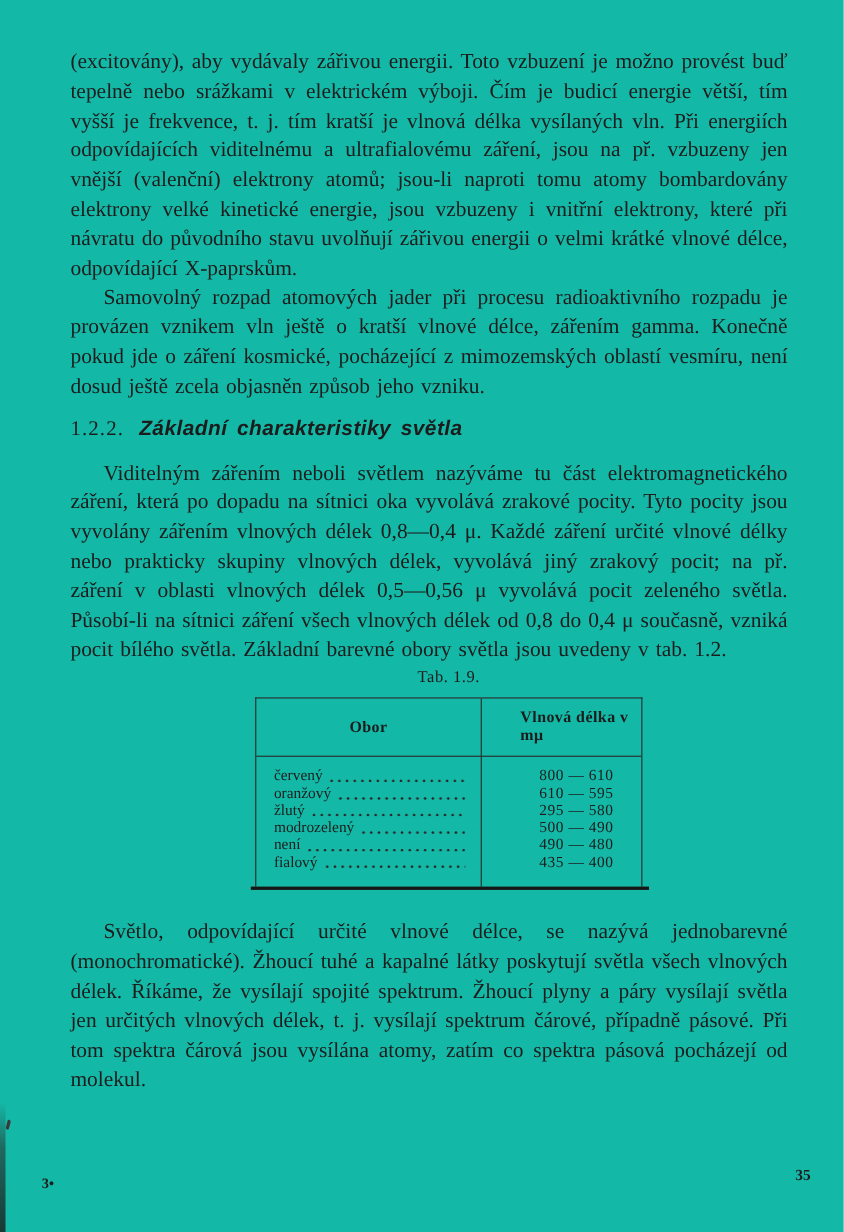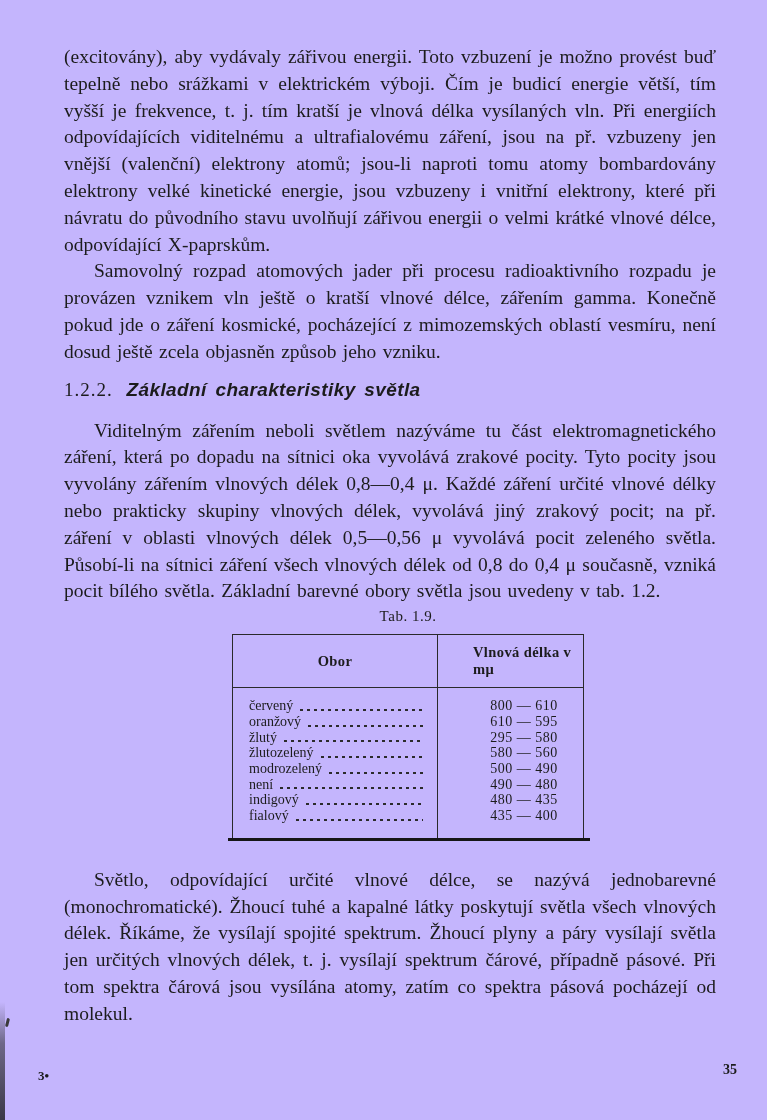--- a/index.html
+++ b/index.html
@@ -1,20 +1,20 @@
 <!DOCTYPE html>
 <html lang="cs"><head>
 <meta charset="utf-8">
 <style>
   html,body { margin:0; padding:0; background:#e9e9e9; }
   .page {
     position:relative;
     width:767px; height:1120px;
     margin:0 auto;
-    background:#c4b5fd;
+    background:#14b8a6;
     color:#1c1c1c;
     font-family:"Liberation Serif", serif;
     overflow:hidden;
   }
   .content {
     position:absolute;
     left:64px; top:44px; width:652px;
   }
   p.body {
     margin:0;
@@ -158,45 +158,31 @@
           </div>
           <div class="trow">
             <div class="td-left">
                 <span>žlutý</span>
                 <span class="dots"></span>
               </div>
             <div class="td-right">295 — 580</div>
           </div>
           <div class="trow">
             <div class="td-left">
-                <span>žlutozelený</span>
-                <span class="dots"></span>
-              </div>
-            <div class="td-right">580 — 560</div>
-          </div>
-          <div class="trow">
-            <div class="td-left">
                 <span>modrozelený</span>
                 <span class="dots"></span>
               </div>
             <div class="td-right">500 — 490</div>
           </div>
           <div class="trow">
             <div class="td-left">
                 <span>není</span>
                 <span class="dots"></span>
               </div>
             <div class="td-right">490 — 480</div>
-          </div>
-          <div class="trow">
-            <div class="td-left">
-                <span>indigový</span>
-                <span class="dots"></span>
-              </div>
-            <div class="td-right">480 — 435</div>
           </div>
           <div class="trow">
             <div class="td-left">
                 <span>fialový</span>
                 <span class="dots"></span>
               </div>
             <div class="td-right">435 — 400</div>
           </div>
 
         </div>

